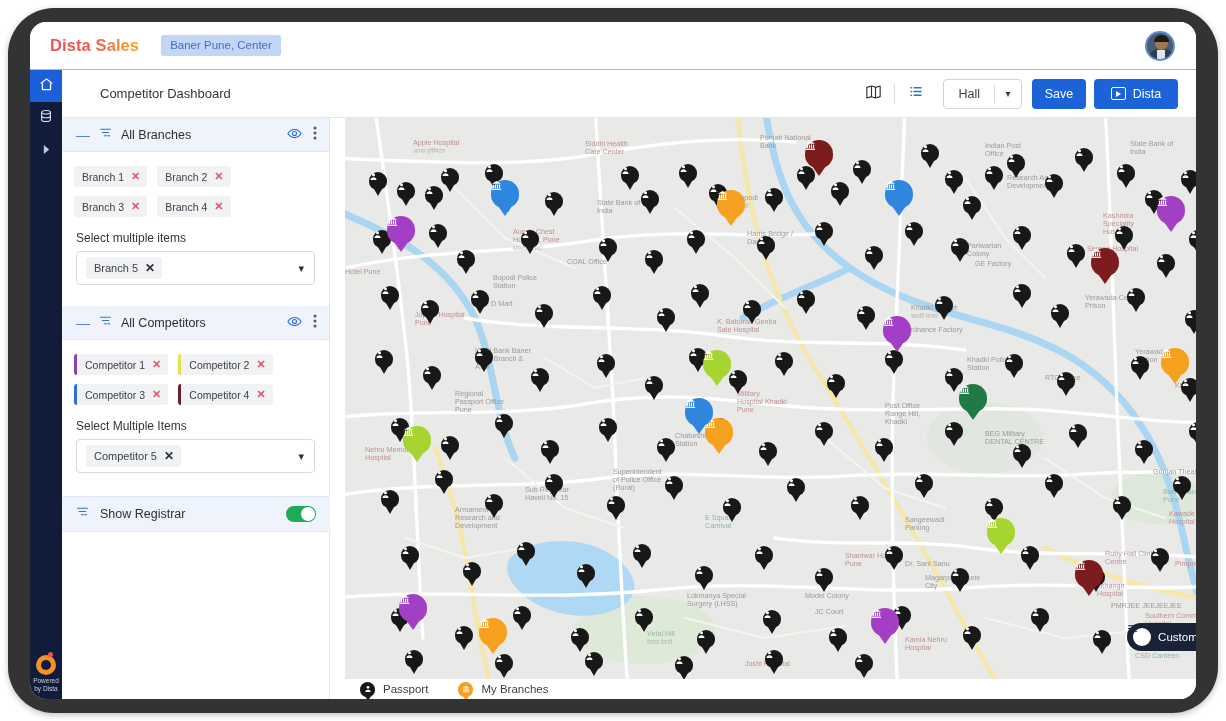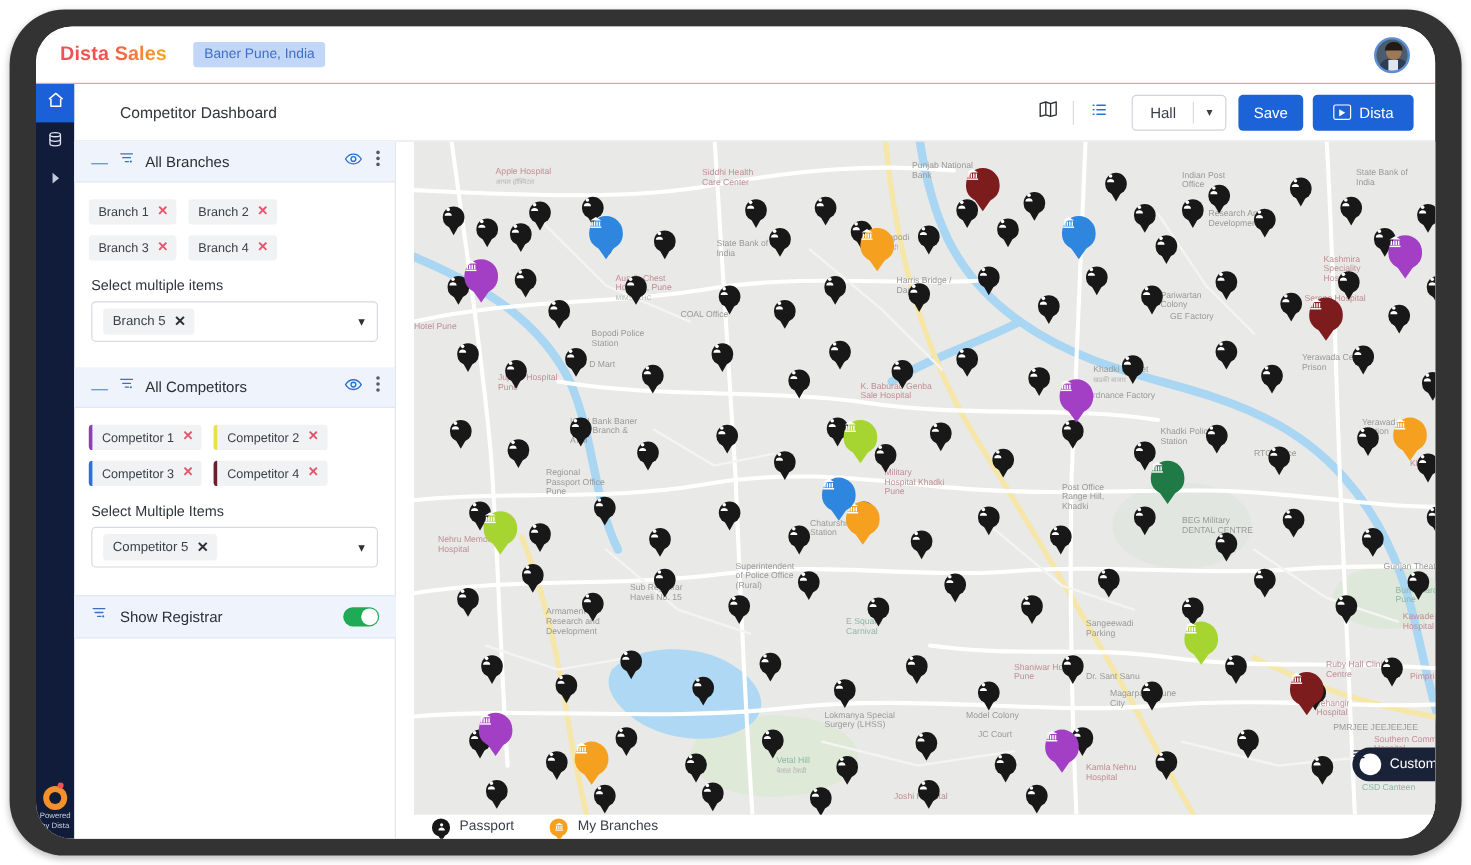--- a/index.html
+++ b/index.html
@@ -18,21 +18,21 @@
     width: 1210px; height: 705px;
     background: #333333;
     border-radius: 46px;
     box-shadow: 0 2px 6px rgba(0,0,0,.25);
   }
   #device-screen {
     position: absolute;
     left: 22px; top: 14px;
     width: 1166px; height: 677px;
     background: #ffffff;
-    border-radius: 30px;
+    border-radius: 16px;
     overflow: hidden;
     text-decoration: underline;
   }
 
   
   #brand-bar {
     position: absolute; left: 0; top: 0;
     width: 1166px; height: 48px;
     background: #ffffff;
     border-bottom: 1px solid #f0a090;
@@ -253,21 +253,21 @@
   .legend-pin .lg { position:absolute;left:0;top:0;width:100%;height:100%;display:flex;align-items:center;justify-content:center;color:#fff; }
 </style>
 </head>
 <body>
 
 <div id="device-frame">
   <div id="device-screen">
 
     <div id="brand-bar">
       <div id="brand-logo">Dista Sales</div>
-      <div id="location-badge">Baner Pune, India</div>
+      <div id="location-badge">Baner Pune, Center</div>
       <div id="avatar">
         <div class="body"></div>
         <div class="shirt"></div>
         <div class="face"></div>
         <div class="hair"></div>
       </div>
     </div>
 
     <div id="left-rail">
       <div class="rail-btn active">

